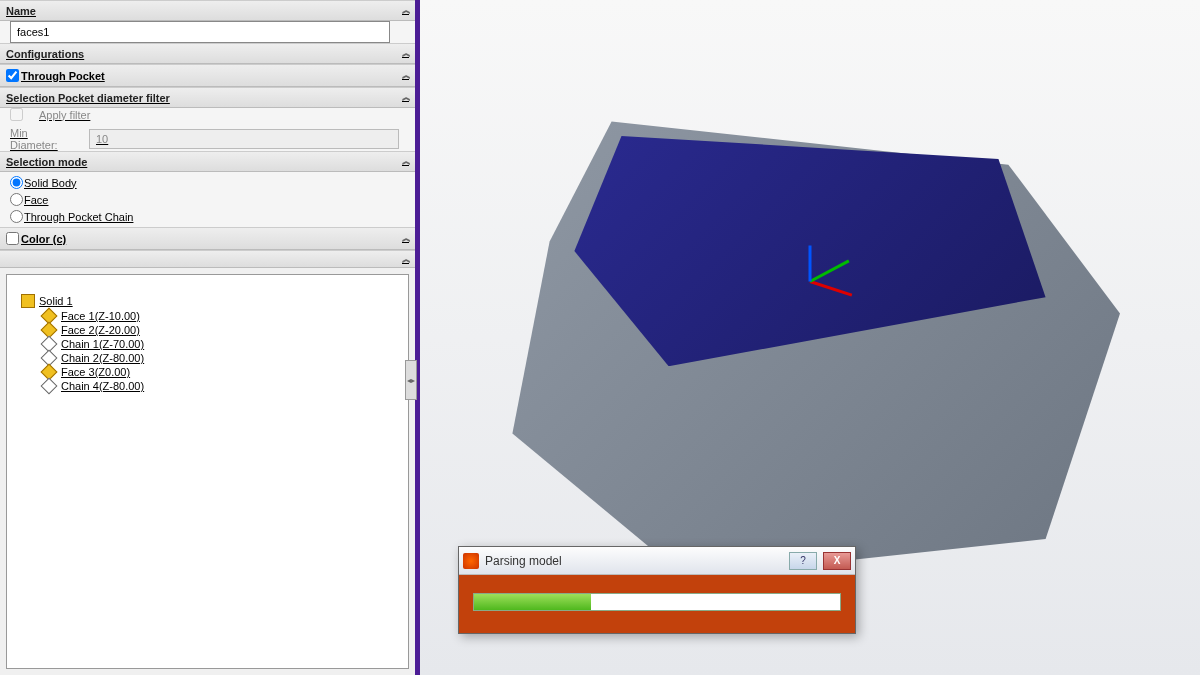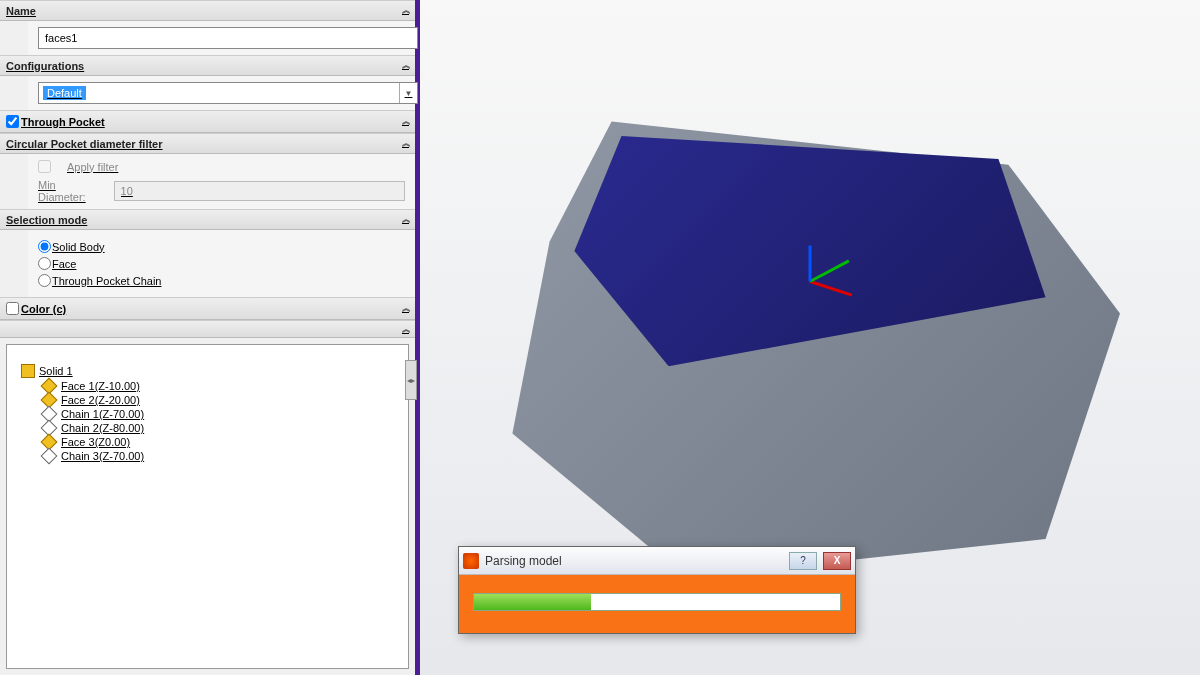--- a/index.html
+++ b/index.html
@@ -3,21 +3,21 @@
 <meta charset="utf-8">
 <style>
 * { box-sizing: border-box; margin: 0; padding: 0; font-family: "Segoe UI", Tahoma, sans-serif; font-size: 11px; }
 body { width: 1200px; height: 675px; display: flex; background: #fff; overflow: hidden; }
 
 .side-panel { width: 420px; height: 100%; background: #f0f0f0; border-right: 5px solid #4c1d95; display: flex; flex-direction: column; position: relative; text-decoration: underline; }
 .viewport { flex: 1; background: linear-gradient(to bottom, #f8f8f8, #e6e8ec); position: relative; display:flex; align-items:center; justify-content:center; }
 
 .section-header { background: linear-gradient(#eee,#ddd); border-top:1px solid #ccc; border-bottom:1px solid #bbb; padding: 3px 6px; font-weight: bold; display:flex; justify-content:space-between; align-items:center; color:#222;}
 .collapse-arrows { color:#666; font-size:9px; letter-spacing:-2px;}
-.section-body { padding: 6px 10px; background:#f5f5f5;margin-left:28px; }
+.section-body { padding: 0 10px; background:#f5f5f5; }
 
 .text-input { width: 380px; height: 22px; border:1px solid #888; background:#fff; padding:2px 6px; font-size:11px;}
 .combo { width: 380px; height: 22px; border:1px solid #888; background:#fff; display:flex; align-items:center; justify-content:space-between; padding:0 0 0 4px;}
 .combo .sel { background:#3399ff; color:#fff; padding:1px 4px; font-size:11px;}
 .combo .drop { width:18px; height:100%; border-left:1px solid #aaa; display:flex;align-items:center;justify-content:center;color:#555;font-size:8px;}
 
 .check-row { display:flex; align-items:center; gap:2px; padding:4px 6px; background: linear-gradient(#eee,#ddd); border-top:1px solid #ccc; border-bottom:1px solid #bbb; font-weight:bold; }
 .check-row input { width:13px;height:13px;}
 .inline-check { display:flex; align-items:center; gap:16px; margin-bottom:6px; color:#888;}
 .inline-check input {width:13px;height:13px;}
@@ -32,21 +32,21 @@
 .tree-box { flex:1; margin:6px; border:1px solid #999; background:#fff; overflow-y:scroll; padding:18px 2px;}
 .tree-node { display:flex; align-items:center; gap:4px; padding:1px 0 1px 12px;}
 .tree-child { padding-left:32px;}
 .solid-icon { width:14px;height:14px; background:#f0c020; border:1px solid #a07000;}
 .face-icon { width:12px;height:12px; transform:rotate(45deg); background:#f0c020; border:1px solid #a07000; margin:0 2px; }
 .chain-icon { width:12px;height:12px; transform:rotate(45deg); background:#fff; border:1px solid #666; margin:0 2px;}
 
 .splitter-tab { position:absolute; right:-2px; top:360px; width:12px; height:40px; background:#ddd; border:1px solid #999; display:flex;align-items:center;justify-content:center; font-size:8px; color:#666;}
 
 
-.dialog { position:absolute; left:458px; top:546px; width:398px; background:#f97316; border:1px solid #666; box-shadow:3px 3px 10px rgba(0,0,0,0.3);}
+.dialog { position:absolute; left:458px; top:546px; width:398px; background:#c2410c; border:1px solid #666; box-shadow:3px 3px 10px rgba(0,0,0,0.3);}
 .dlg-title { height:28px; background:linear-gradient(#fdfdfd,#e0e4ec); border-bottom:1px solid #bbb; display:flex; align-items:center; padding:0 4px; gap:6px;}
 .dlg-title .ico { width:16px;height:16px; background:radial-gradient(circle,#ff6600,#cc3300); border-radius:2px;}
 .dlg-title .ttl { flex:1; font-size:12px; color:#333;}
 .dlg-btn { width:28px;height:18px; display:flex;align-items:center;justify-content:center; font-size:10px;}
 .dlg-help { background:linear-gradient(#eaf0f8,#c7d6ea); border:1px solid #8aa; color:#336;}
 .dlg-close { background:linear-gradient(#e89a96,#c35a52); border:1px solid #933; color:#fff; font-weight:bold;}
 .dlg-body { padding:18px 14px 22px 14px;}
 .progress { height:18px; border:1px solid #8a8; background:#fff; position:relative;}
 .progress-fill { height:100%; width:32%; background:linear-gradient(#9de05a,#4fb81e);}
 
@@ -69,36 +69,30 @@
     <span class="collapse-arrows">︽</span>
   </div>
   <div class="section-body">
     <input class="text-input" value="faces1" style="">
   </div>
 
   <div class="section-header">
     <span>Configurations</span>
     <span class="collapse-arrows">︽</span>
   </div>
-  <div class="section-body">
-    <div class="combo">
-      <span class="sel">Default</span>
-      <span class="drop">▼</span>
-    </div>
-  </div>
 
   <div class="check-row">
     <input type="checkbox" checked="" style="">
     <span>Through Pocket</span>
     <span style="flex:1"></span>
     <span class="collapse-arrows">︽</span>
   </div>
 
   <div class="section-header">
-    <span>Circular Pocket diameter filter</span>
+    <span>Selection Pocket diameter filter</span>
     <span class="collapse-arrows">︽</span>
   </div>
   <div class="section-body">
     <div class="inline-check">
       <input type="checkbox" disabled="" style="">
       <span>Apply filter</span>
     </div>
     <div class="min-row">
       <span class="lbl">Min Diameter:</span>
       <input disabled="" value="10" style="">
@@ -156,21 +150,21 @@
         <div class="tree-node tree-child">
           <span class="chain-icon"></span>
           <span>Chain 2(Z-80.00)</span>
         </div>
         <div class="tree-node tree-child">
           <span class="face-icon"></span>
           <span>Face 3(Z0.00)</span>
         </div>
         <div class="tree-node tree-child">
           <span class="chain-icon"></span>
-          <span>Chain 3(Z-70.00)</span>
+          <span>Chain 4(Z-80.00)</span>
         </div>
       </div>
   </div>
 
   <div class="splitter-tab">◂▸</div>
 </div>
 
 <div class="viewport">
   <div class="model-placeholder">
      <div class="model-shape"></div>

